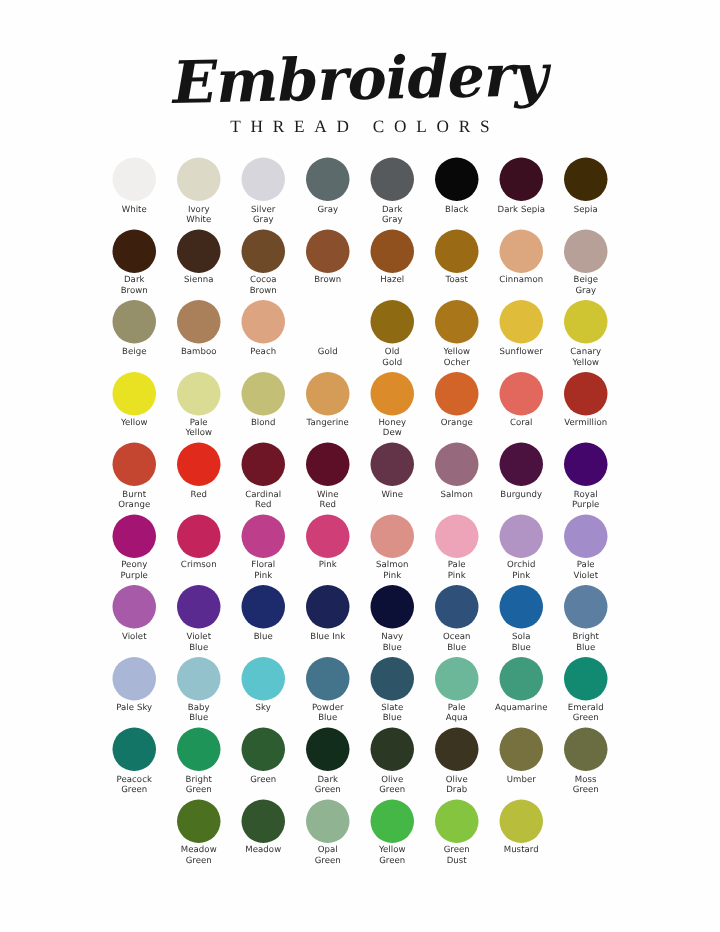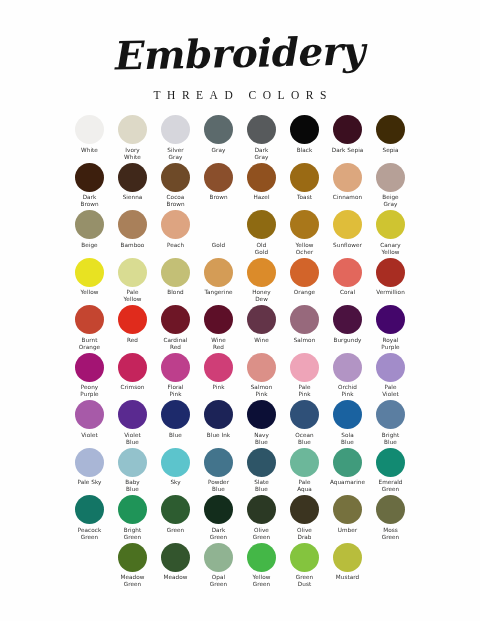--- a/index.html
+++ b/index.html
@@ -34,21 +34,21 @@
     font-style: italic;
     font-weight: 700;
     font-size: 39px;
     letter-spacing: -0.5px;
     line-height: 1;
     color: #141414;
     transform: rotate(-1.2deg);
     display: inline-block;
   }
   .title-sub {
-    margin-top: 16px;
+    margin-top: 6px;
     font-family: "Liberation Serif", serif;
     font-size: 11.5px;
     letter-spacing: 6.5px;
     text-indent: 6.5px;
     color: #1c1c1c;
     text-transform: uppercase;
     text-align: center;
   }
   
   .grid {

